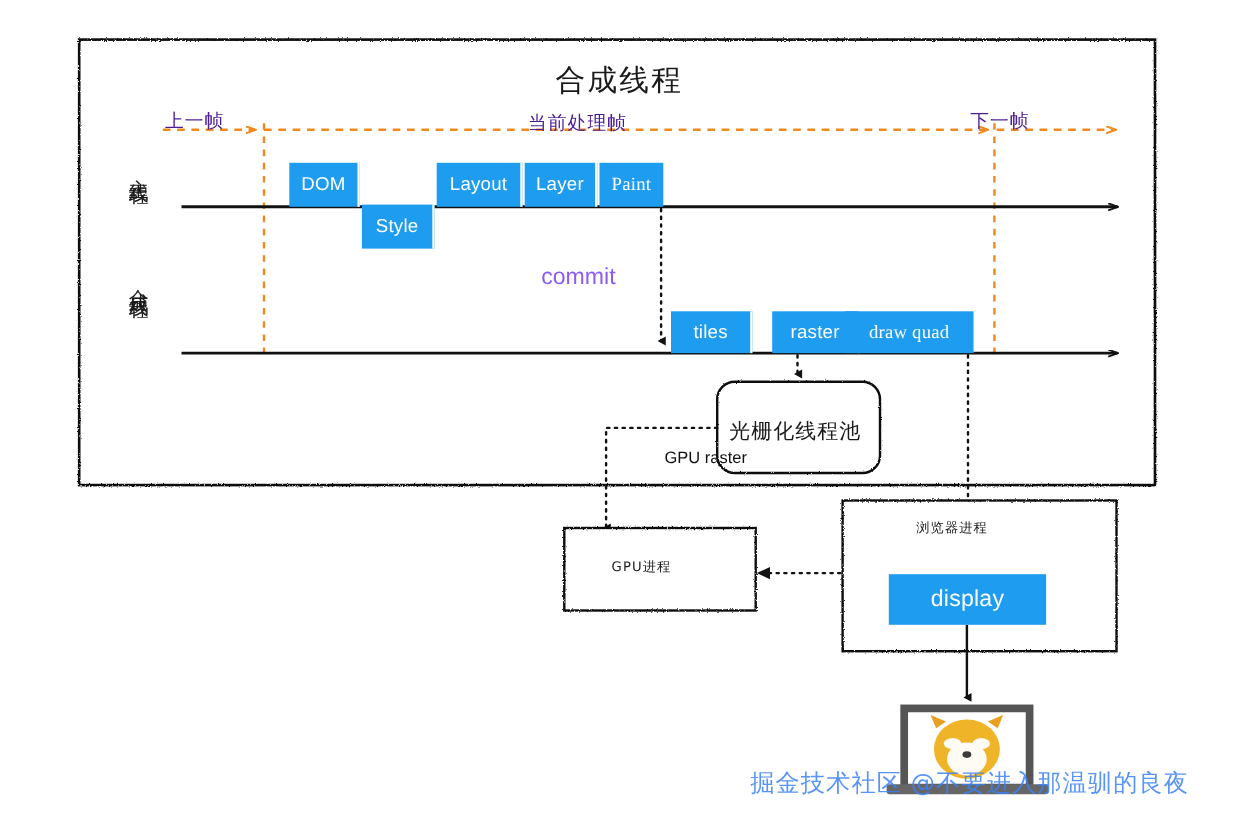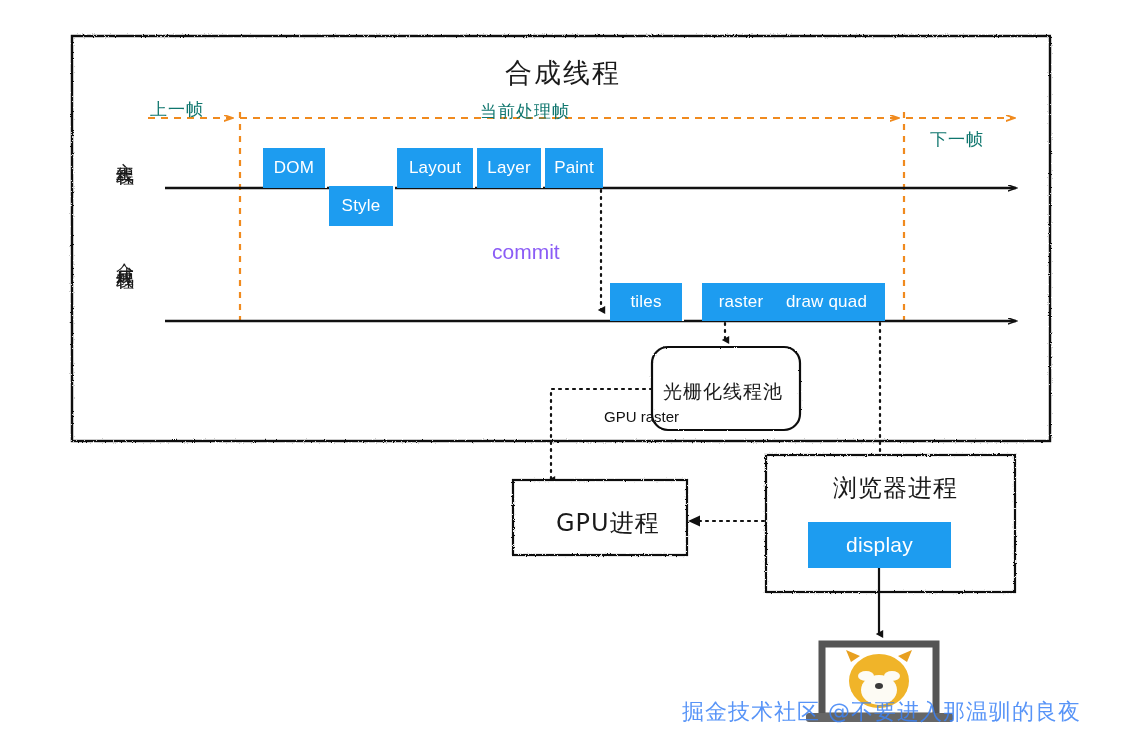--- a/index.html
+++ b/index.html
@@ -32,21 +32,21 @@
   
   .title-cn {
     font-size: 27px;
     color: #1a1a1a;
     letter-spacing: 2px;
     white-space: nowrap;
     font-family: "DejaVu Sans", "Liberation Sans", sans-serif;
   }
   .frame-label {
     font-size: 17px;
-    color: #0f766e;
+    color: #4c1d95;
     white-space: nowrap;
     letter-spacing: 1px;
     font-family: "DejaVu Sans", "Liberation Sans", sans-serif;
   }
   .side-label {
     font-size: 18px;
     color: #1a1a1a;
     line-height: 1.28;
     text-align: center;
     width: 24px;
@@ -58,21 +58,21 @@
     white-space: nowrap;
     font-family: "Liberation Sans", sans-serif;
   }
   .gpu-raster-label {
     font-size: 15px;
     color: #111;
     white-space: nowrap;
     font-family: "Liberation Sans", sans-serif;
   }
   .box-title-cn {
-    font-size: 24px;
+    font-size: 12px;
     color: #1a1a1a;
     white-space: nowrap;
     letter-spacing: 1px;
     font-family: "DejaVu Sans", "Liberation Sans", sans-serif;
   }
   .pool-title-cn {
     font-size: 19px;
     color: #1a1a1a;
     white-space: nowrap;
     letter-spacing: 1px;
@@ -86,21 +86,21 @@
     color: #ffffff;
     display: flex;
     align-items: center;
     justify-content: center;
     font-size: 17px;
     box-sizing: border-box;
     border-right: 2px solid #ffffff;
     font-family: "Liberation Sans", sans-serif;
     letter-spacing: 0.2px;
   }
-  .chip.last { border-right: none; }
+  .chip.last { border-right: none; font-family: Liberation Serif, serif; }
   .chip.display-chip {
     font-size: 21px;
     border-right: none;
   }
 
   
   .watermark {
     position: absolute;
     font-size: 22px;
     color: #3b82f6;
@@ -210,21 +210,21 @@
       <ellipse cx="866" cy="676" rx="8" ry="5" fill="#fdfbf4"></ellipse>
       <ellipse cx="892" cy="676" rx="8" ry="5" fill="#fdfbf4"></ellipse>
       <ellipse cx="879" cy="686" rx="4" ry="3" fill="#3a3a3a"></ellipse>
     </g>
   </svg>
 
   <div class="abs title-cn" style="left:505px; top:55px;">合成线程</div>
 
   <div class="abs frame-label" style="left:150px; top:98px;">上一帧</div>
   <div class="abs frame-label" style="left:480px; top:100px;">当前处理帧</div>
-  <div class="abs frame-label" style="left:930px; top:98px;margin-top:30px;">下一帧</div>
+  <div class="abs frame-label" style="left:882px; top:98px;">下一帧</div>
 
   <div class="abs side-label" style="left:114px; top:148px;">
     <div style="writing-mode:vertical-rl; text-orientation:upright; letter-spacing:4px;">主线程</div>
   </div>
   <div class="abs side-label" style="left:114px; top:248px;">
     <div style="writing-mode:vertical-rl; text-orientation:upright; letter-spacing:4px;">合成线程</div>
   </div>
 
   <div class="chip" style="left:263px; top:148px; width:64px; height:40px;">DOM</div>
   <div class="chip" style="left:329px; top:148px; width:66px; height:40px;margin-top:38px;">Style</div>

